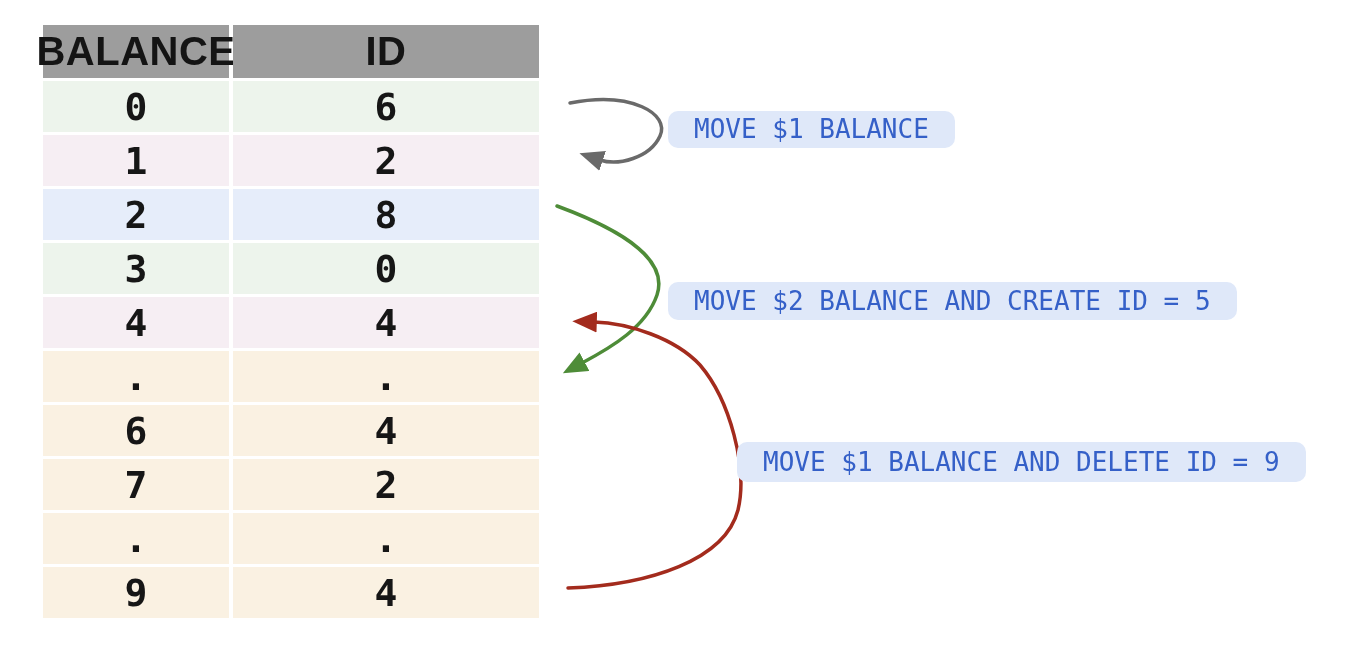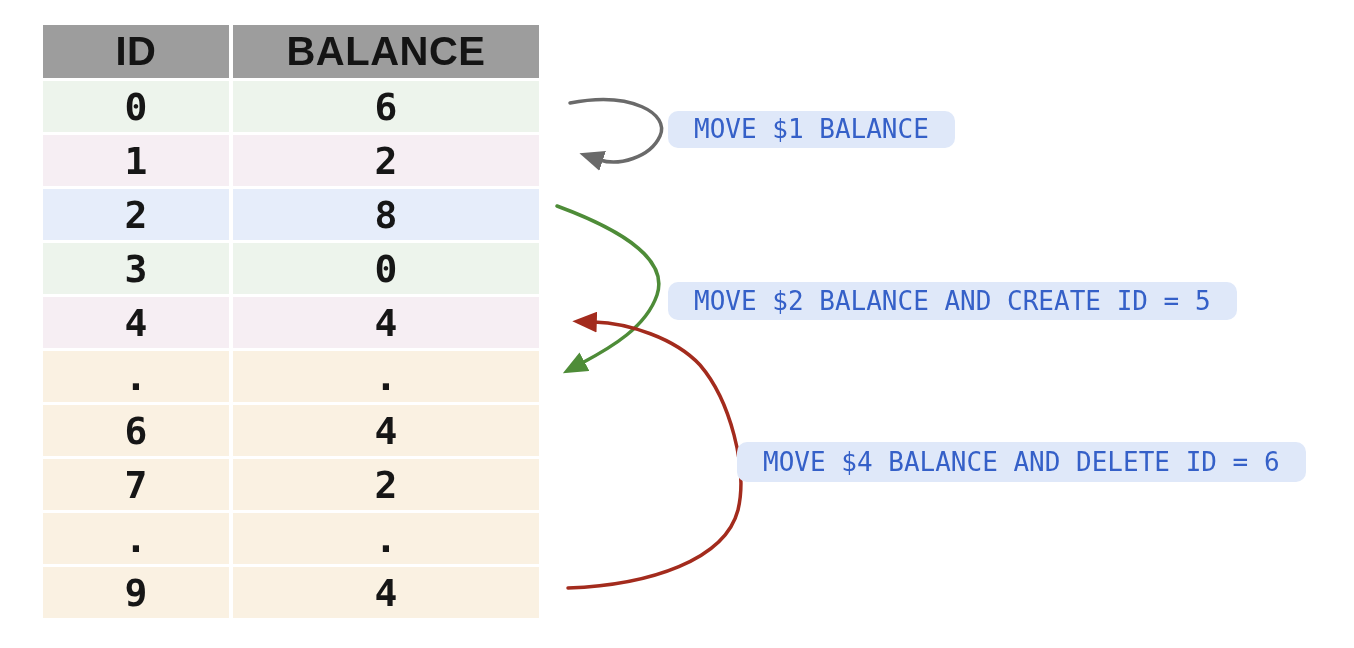--- a/index.html
+++ b/index.html
@@ -68,22 +68,22 @@
     stroke-width: 3.5;
     stroke-linecap: round;
   }
 </style>
 </head>
 <body>
 
 <div class="stage">
 
   <div class="ledger">
+    <div class="cell hcell" style="background: rgb(157, 157, 157); color: rgb(20, 20, 20);">BALANCE</div>
     <div class="cell hcell" style="background: rgb(157, 157, 157); color: rgb(20, 20, 20);">ID</div>
-    <div class="cell hcell" style="background: rgb(157, 157, 157); color: rgb(20, 20, 20);">BALANCE</div>
 
   <div class="cell dcell" style="background: rgb(237, 244, 236);">0</div>
       <div class="cell dcell" style="background: rgb(237, 244, 236);">6</div>
       <div class="cell dcell" style="background: rgb(246, 238, 243);">1</div>
       <div class="cell dcell" style="background: rgb(246, 238, 243);">2</div>
       <div class="cell dcell" style="background: rgb(230, 237, 250);">2</div>
       <div class="cell dcell" style="background: rgb(230, 237, 250);">8</div>
       <div class="cell dcell" style="background: rgb(237, 244, 236);">3</div>
       <div class="cell dcell" style="background: rgb(237, 244, 236);">0</div>
       <div class="cell dcell" style="background: rgb(246, 238, 243);">4</div>
@@ -115,15 +115,15 @@
 
     <path class="shaft" d="M 570 103 C 632 91, 670 114, 660 136 C 650 158 618 166 600 160" marker-end="url(#head-0)" stroke="#6a6a6a"></path>
 
     <path class="shaft" d="M 557 206 C 630 233, 668 262, 657 295 C 646 327 612 347 582 363" marker-end="url(#head-1)" stroke="#4e8c38"></path>
 
     <path class="shaft" d="M 568 588 C 650 585, 725 560, 738 510 C 748 468, 730 400, 700 365 C 675 338, 628 323, 594 322" marker-end="url(#head-2)" stroke="#a32b1d"></path>
   </svg>
 
   <div class="pill pill-1" style="background: rgb(223, 232, 249); color: rgb(53, 96, 200);">MOVE $1 BALANCE</div>
   <div class="pill pill-2" style="background: rgb(223, 232, 249); color: rgb(53, 96, 200); margin-top: 28px;">MOVE $2 BALANCE AND CREATE ID = 5</div>
-  <div class="pill pill-3" style="background: rgb(223, 232, 249); color: rgb(53, 96, 200);">MOVE $4 BALANCE AND DELETE ID = 6</div>
+  <div class="pill pill-3" style="background: rgb(223, 232, 249); color: rgb(53, 96, 200);">MOVE $1 BALANCE AND DELETE ID = 9</div>
 
 </div>
 
 </body></html>

